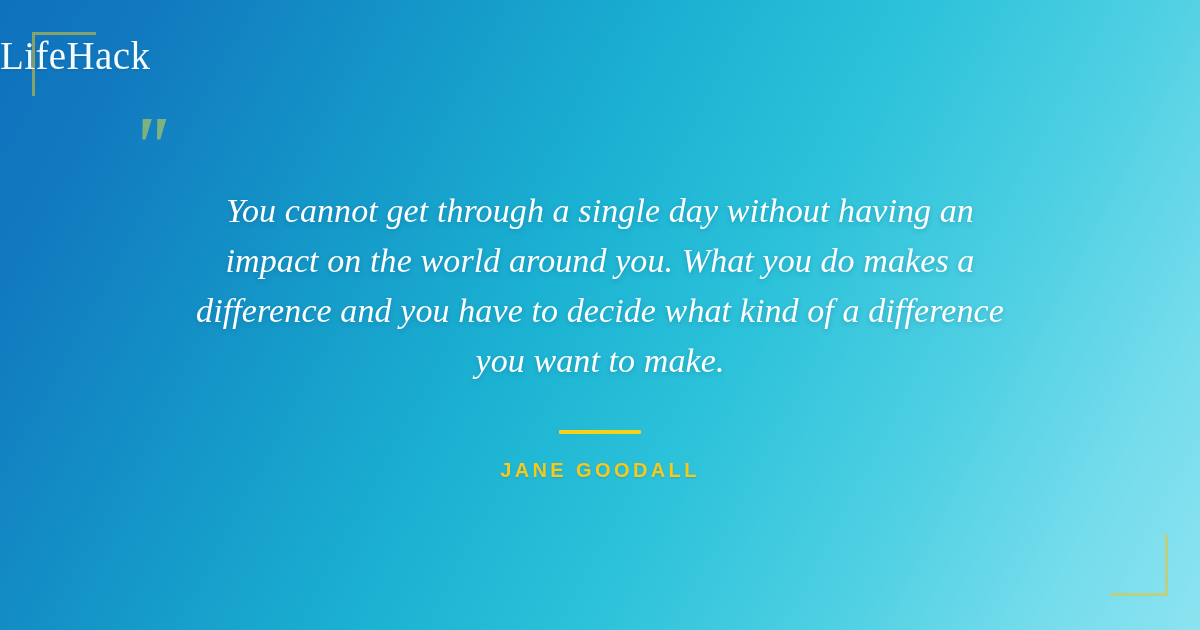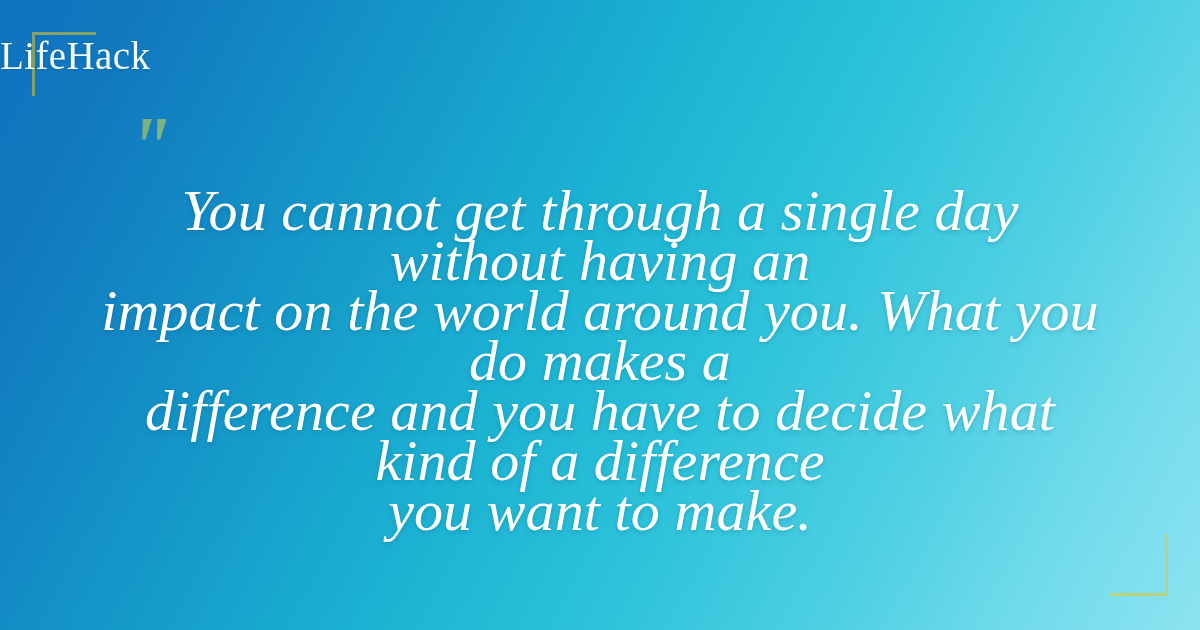--- a/index.html
+++ b/index.html
@@ -98,21 +98,21 @@
     left: 50%;
     top: 186px;
     transform: translateX(-50%);
     width: 1020px;
     text-align: center;
   }
   .quote-text {
     font-family: "Liberation Serif", "DejaVu Serif", serif;
     font-style: italic;
     font-weight: 400;
-    font-size: 58px;
+    font-size: 34px;
     line-height: 50px;
     color: #ffffff;
     letter-spacing: .1px;
     text-shadow: 0 2px 5px rgba(5, 70, 110, .25);
     white-space: pre-line;
   }
 
   
   .attribution {
     position: absolute;
@@ -153,14 +153,18 @@
 
   <div class="quote-mark">"</div>
 
   <div class="quote-body">
     <div class="quote-text">You cannot get through a single day without having an
 impact on the world around you. What you do makes a
 difference and you have to decide what kind of a difference
 you want to make.</div>
   </div>
 
+  <div class="attribution">
+    <div class="attrib-rule"></div>
+    <span class="attrib-name">JANE GOODALL</span>
+  </div>
 
 </div>
 
 </body></html>

